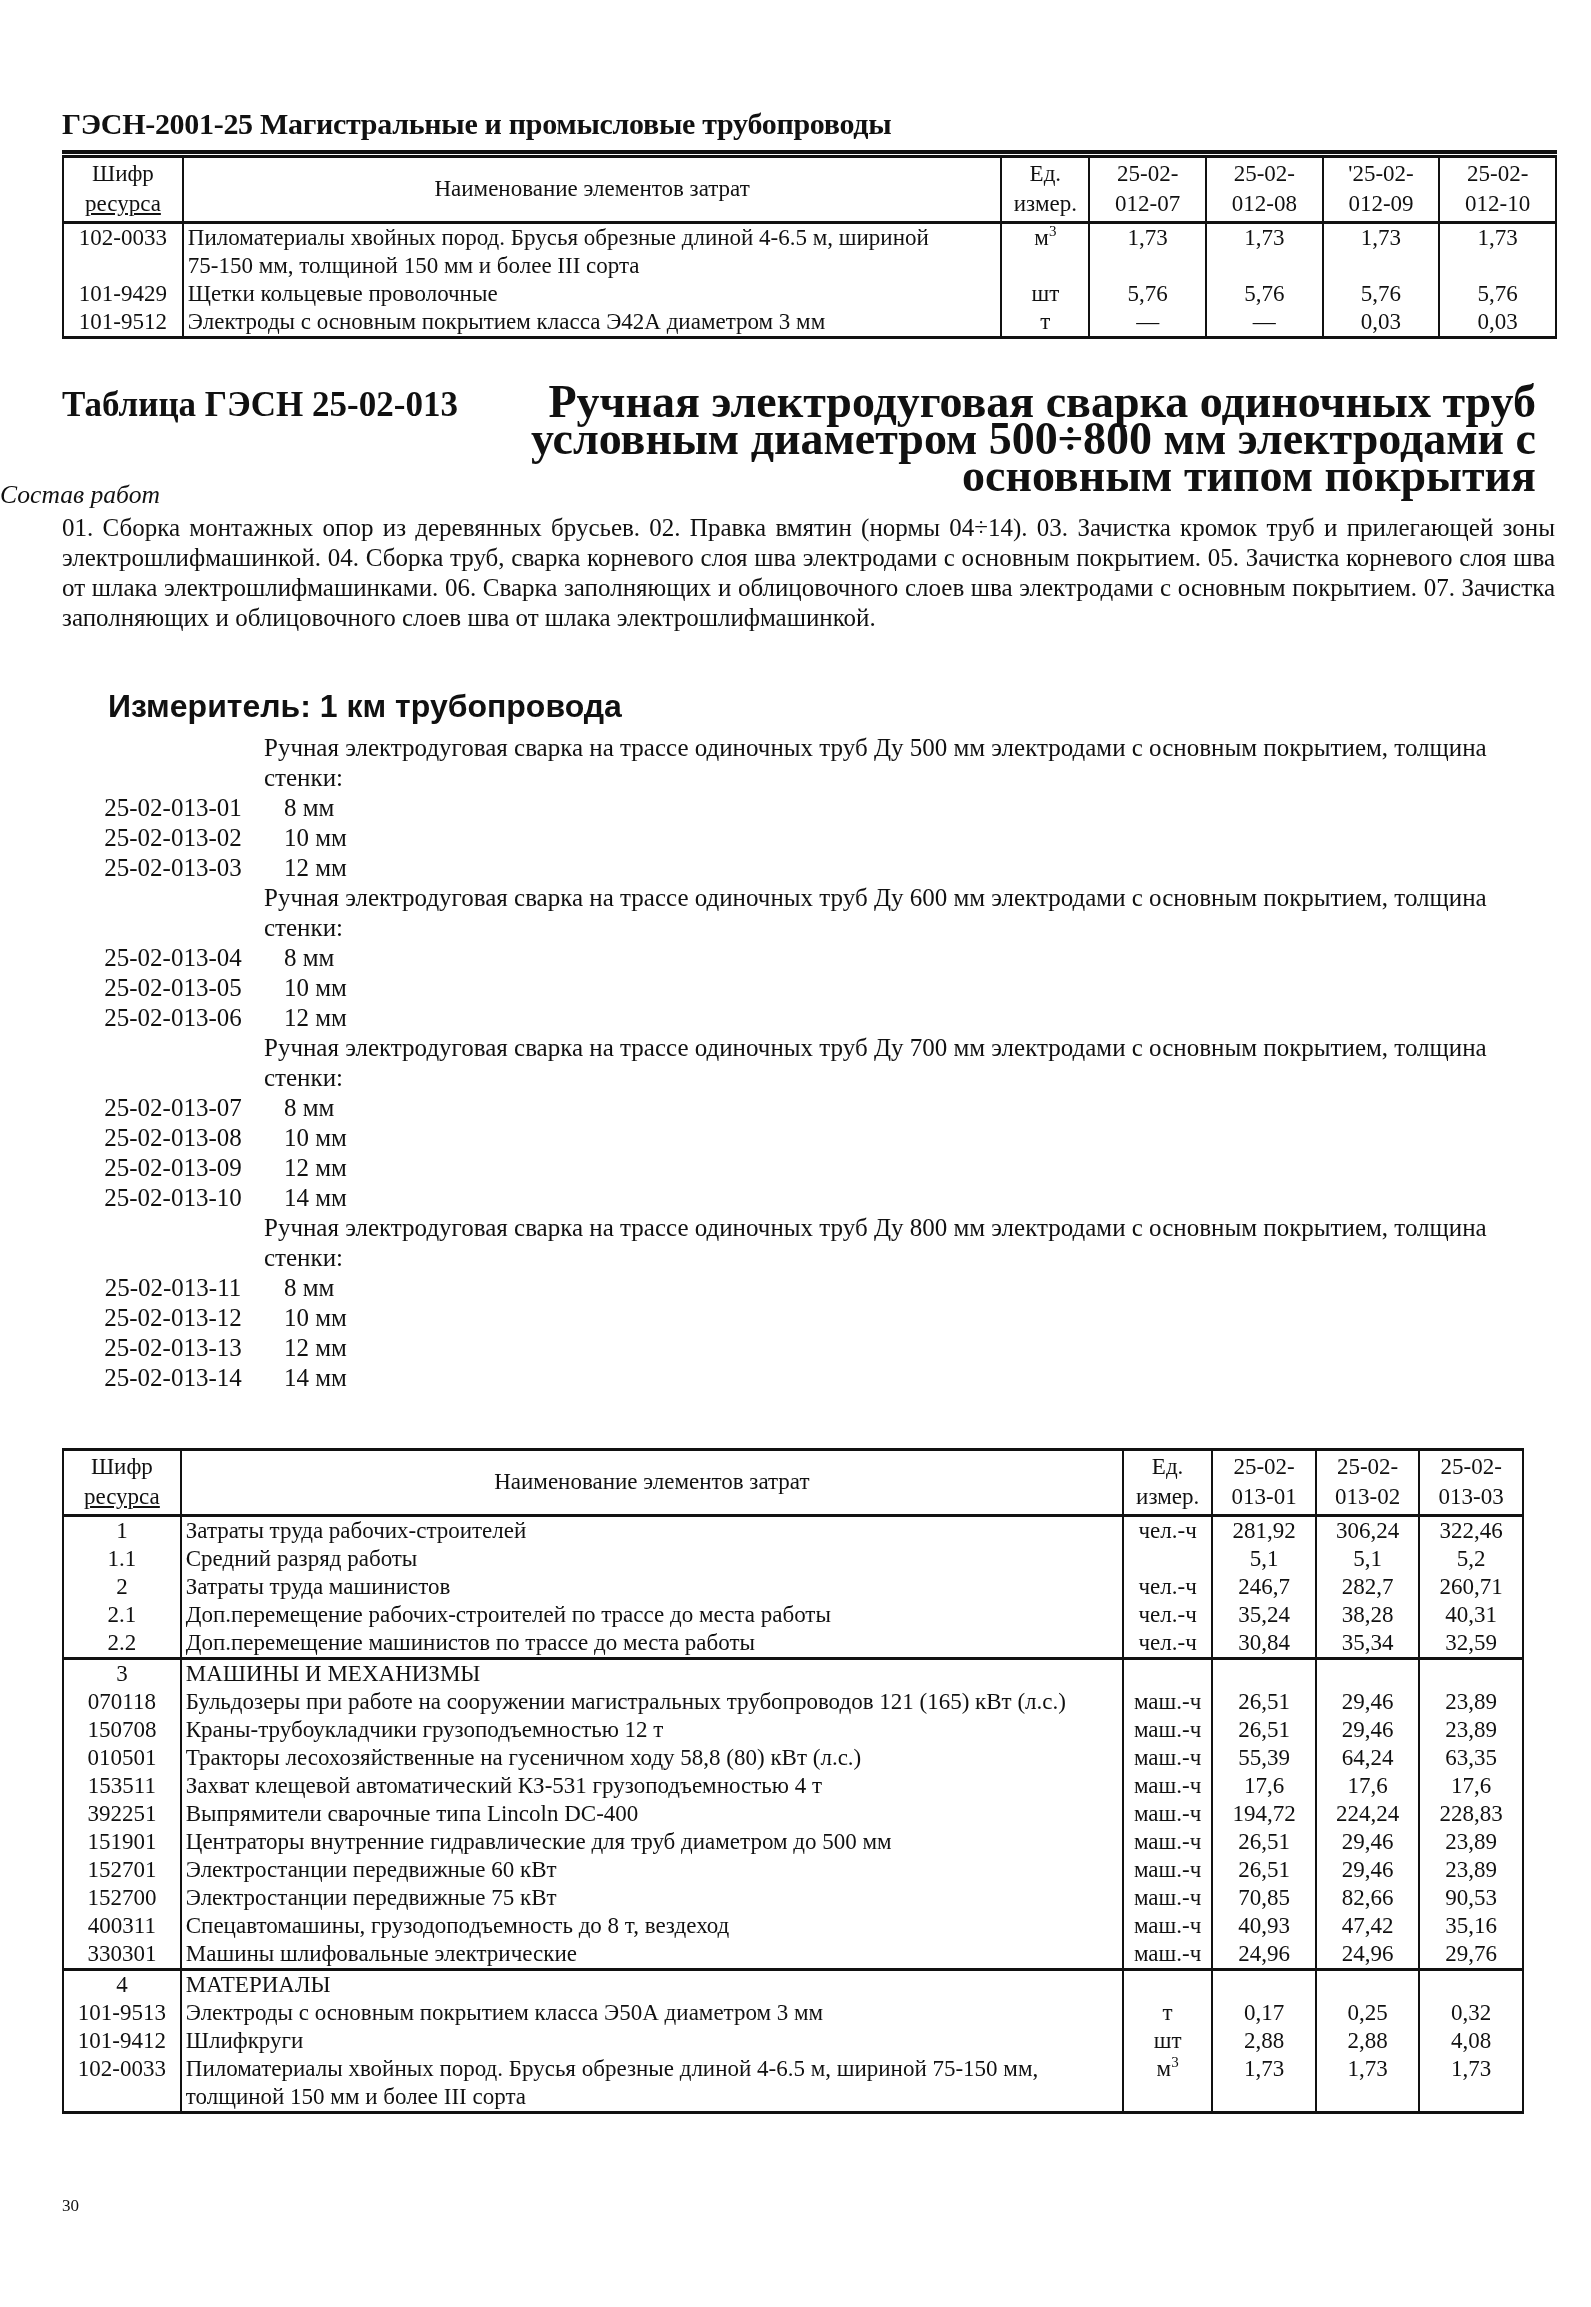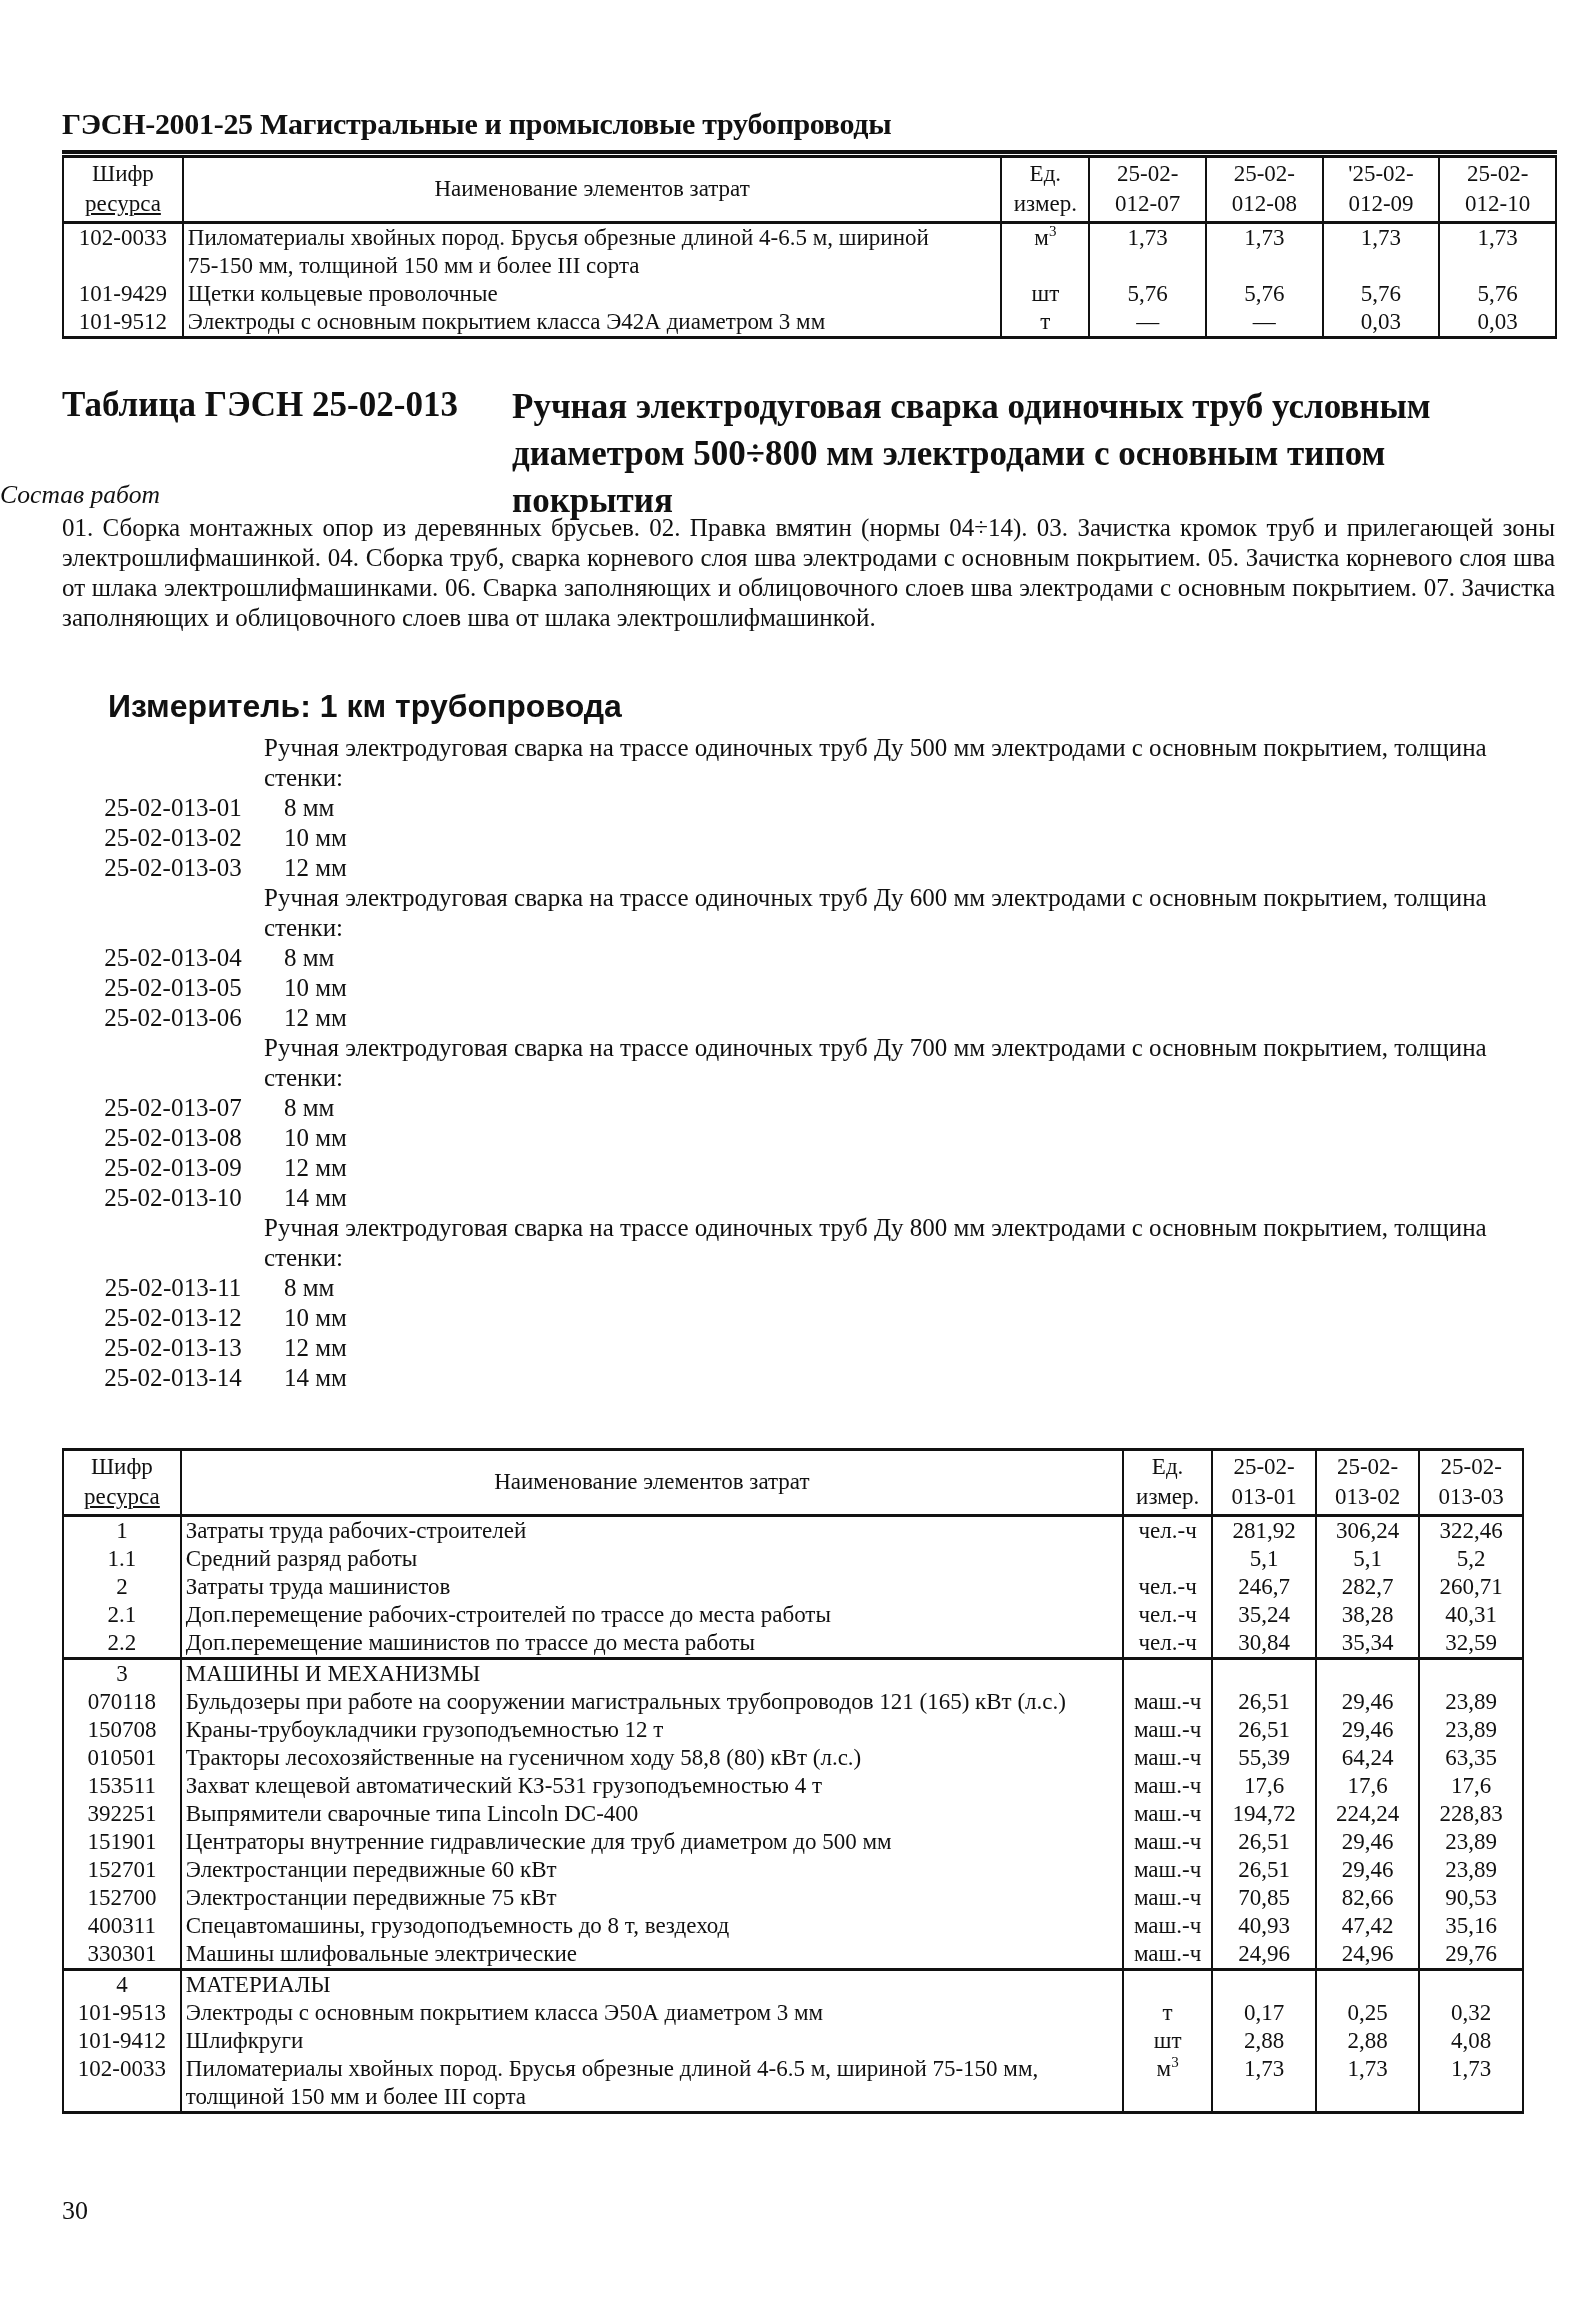--- a/index.html
+++ b/index.html
@@ -13,30 +13,30 @@
          padding:0 4px; vertical-align:top; font-weight:normal; }
   table.grid thead th { border-top:3.4px solid #111; border-bottom:3.4px solid #111; text-align:center; line-height:30px; padding:1.3px 4px; }
   table.grid tbody tr:last-child td { border-bottom:3.4px solid #111; }
   table.grid tr.sec-top td { border-top:3.4px solid #111; }
   .c { text-align:center; }
   .bold { font-weight:bold; }
   .under { text-decoration:underline; }
   sup { font-size:15px; line-height:0; vertical-align:super; }
 
   .t-title { position:absolute; left:62px; top:383px; font-weight:bold; font-size:35px; line-height:43px; }
-  .t-caption { position:absolute; left:512px; top:383px; width:1024px; font-weight:bold; font-size:35px; line-height:47px; }
+  .t-caption { position:absolute; left:512px; top:383px; width:1024px; font-weight:bold; font-size:46px; line-height:37px;text-align:right; }
   .work-label { position:absolute; left:0; width:1591px; top:480px; font-style:italic; font-size:25.6px; }
   .work-text { position:absolute; left:62px; top:513px; width:1493px; font-size:25px; line-height:30px; text-align:justify; }
   .measure { position:absolute; left:108px; top:688px; font-family:"Liberation Sans", sans-serif; font-weight:bold; font-size:32px; }
 
   .norms { position:absolute; left:62px; top:733px; width:1495px; font-size:25px; line-height:30px; }
   .norm-group .desc { padding-left:202px; }
   .norm-row { display:flex; }
   .norm-row .code { width:222px;text-align:center; }
-  .page-num { position:absolute; left:62px; top:2196px; font-size:26px; }
+  .page-num { position:absolute; left:62px; top:2196px; font-size:17px; }
 </style>
 </head>
 <body>
 
 <div class="page-header">ГЭСН-2001-25 Магистральные и промысловые трубопроводы</div>
 
 <table class="grid" id="top-table" style="left:62px; top:155px; width:1495px;">
   <colgroup>
       <col style="width:120px">
       <col style="width:822px">

